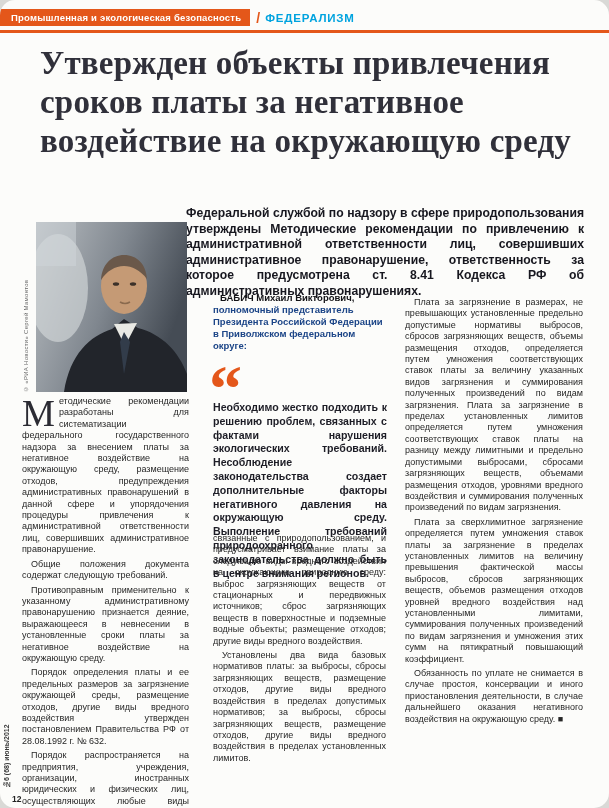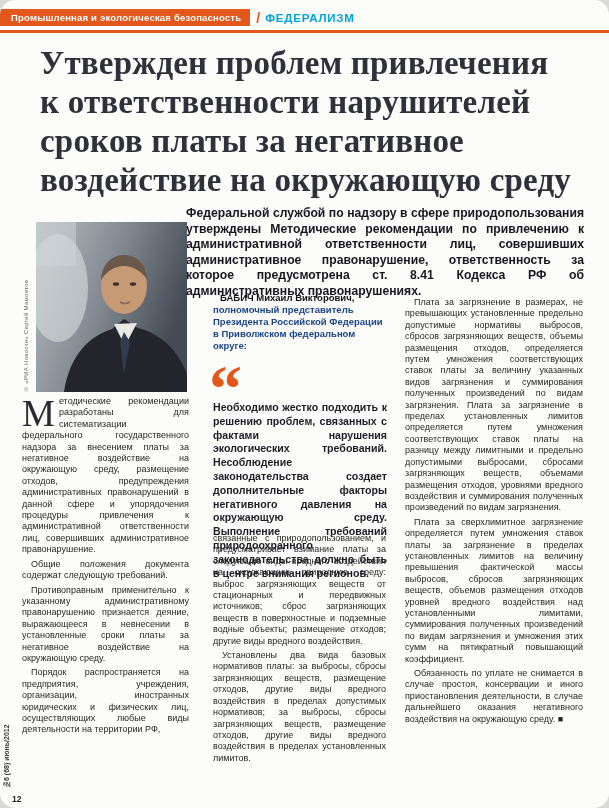--- a/index.html
+++ b/index.html
@@ -114,22 +114,21 @@
 <div class="page">
 
   <div class="header-row">
     <span class="kicker">Промышленная и экологическая безопасность</span>
     <span class="slash">/</span>
     <span class="section">ФЕДЕРАЛИЗМ</span>
   </div>
   <div class="rule"></div>
 
   <div class="headline">
-    <div>Утвержден проблем привлечения</div>
-    <div>к ответственности нарушителей</div>
+    <div>Утвержден объекты привлечения</div>
     <div>сроков платы за негативное</div>
     <div>воздействие на окружающую среду</div>
   </div>
 
   <div class="lead">Федеральной службой по надзору в сфере природопользования утверждены Методические рекомендации по привлечению к административной ответственности лиц, совершивших административное правонарушение, ответственность за которое предусмотрена ст. 8.41 Кодекса РФ об административных правонарушениях.</div>
 
   <div class="photo-credit">© «РИА Новости» Сергей Мамонтов</div>
 
   <div class="photo">
     <svg width="151" height="170" viewBox="0 0 151 170">
@@ -159,20 +158,21 @@
     <span class="title">полномочный представитель Президента Российской Федерации в Приволжском федеральном округе:</span>
   </div>
 
   <div class="quote-mark">“</div>
   <div class="quote-text">Необходимо жестко подходить к решению проблем, связанных с фактами нарушения экологических требований. Несоблюдение законодательства создает дополнительные факторы негативного давления на окружающую среду. Выполнение требований природоохранного законодательства должно быть в центре внимания регионов.</div>
 
   <div class="bodycol col1">
     <p class="noindent"><span class="dropcap">М</span><span>етодические рекомендации разработаны для систематизации федерального государственного надзора за внесением платы за негативное воздействие на окружающую среду, размещение отходов, предупреждения административных правонарушений в данной сфере и упорядочения процедуры привлечения к административной ответственности лиц, совершивших административное правонарушение.</span></p>
     <p>Общие положения документа содержат следующую требований.</p>
     <p>Противоправным применительно к указанному административному правонарушению признается деяние, выражающееся в невнесении в установленные сроки платы за негативное воздействие на окружающую среду.</p>
+    <p>Порядок определения платы и ее предельных размеров за загрязнение окружающей среды, размещение отходов, другие виды вредного воздействия утвержден постановлением Правительства РФ от 28.08.1992 г. № 632.</p>
     <p>Порядок распространяется на предприятия, учреждения, организации, иностранных юридических и физических лиц, осуществляющих любые виды деятельности на территории РФ,</p>
   </div>
 
   <div class="bodycol col2">
     <p class="noindent">связанные с природопользованием, и предусматривает взимание платы за следующие виды вредного воздействия на окружающую природную среду: выброс загрязняющих веществ от стационарных и передвижных источников; сброс загрязняющих веществ в поверхностные и подземные водные объекты; размещение отходов; другие виды вредного воздействия.</p>
     <p>Установлены два вида базовых нормативов платы: за выбросы, сбросы загрязняющих веществ, размещение отходов, другие виды вредного воздействия в пределах допустимых нормативов; за выбросы, сбросы загрязняющих веществ, размещение отходов, другие виды вредного воздействия в пределах установленных лимитов.</p>
   </div>
 
   <div class="bodycol col3">
     <p>Плата за загрязнение в размерах, не превышающих установленные предельно допустимые нормативы выбросов, сбросов загрязняющих веществ, объемы размещения отходов, определяется путем умножения соответствующих ставок платы за величину указанных видов загрязнения и суммирования полученных произведений по видам загрязнения. Плата за загрязнение в пределах установленных лимитов определяется путем умножения соответствующих ставок платы на разницу между лимитными и предельно допустимыми выбросами, сбросами загрязняющих веществ, объемами размещения отходов, уровнями вредного воздействия и суммирования полученных произведений по видам загрязнения.</p>

